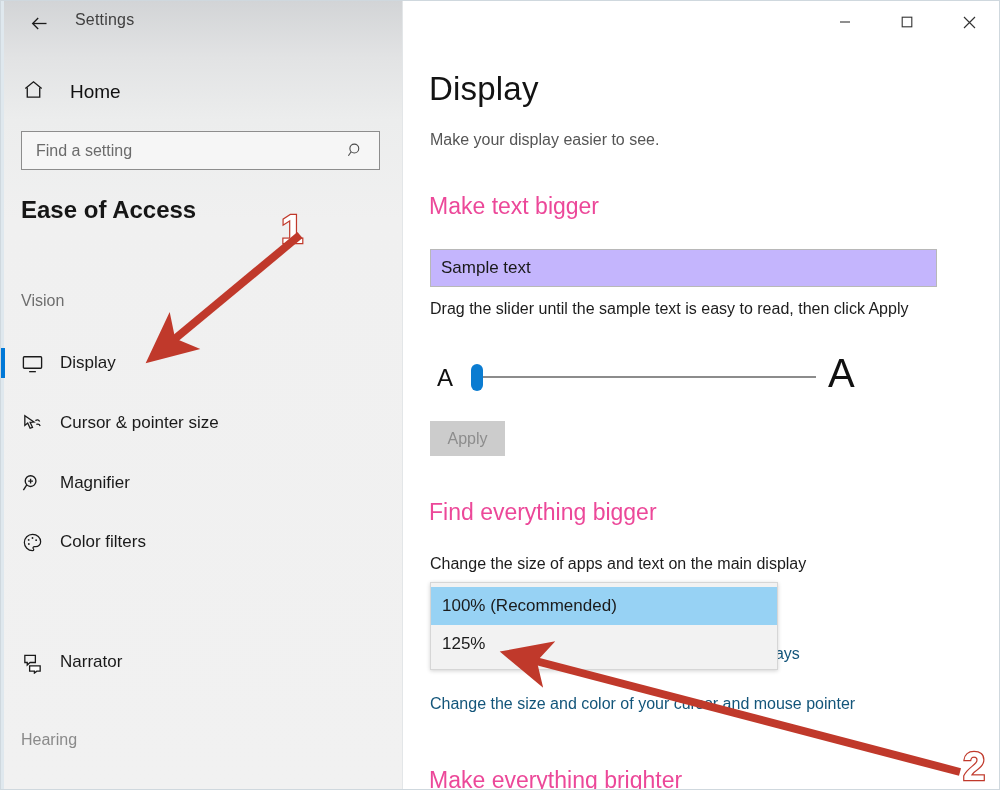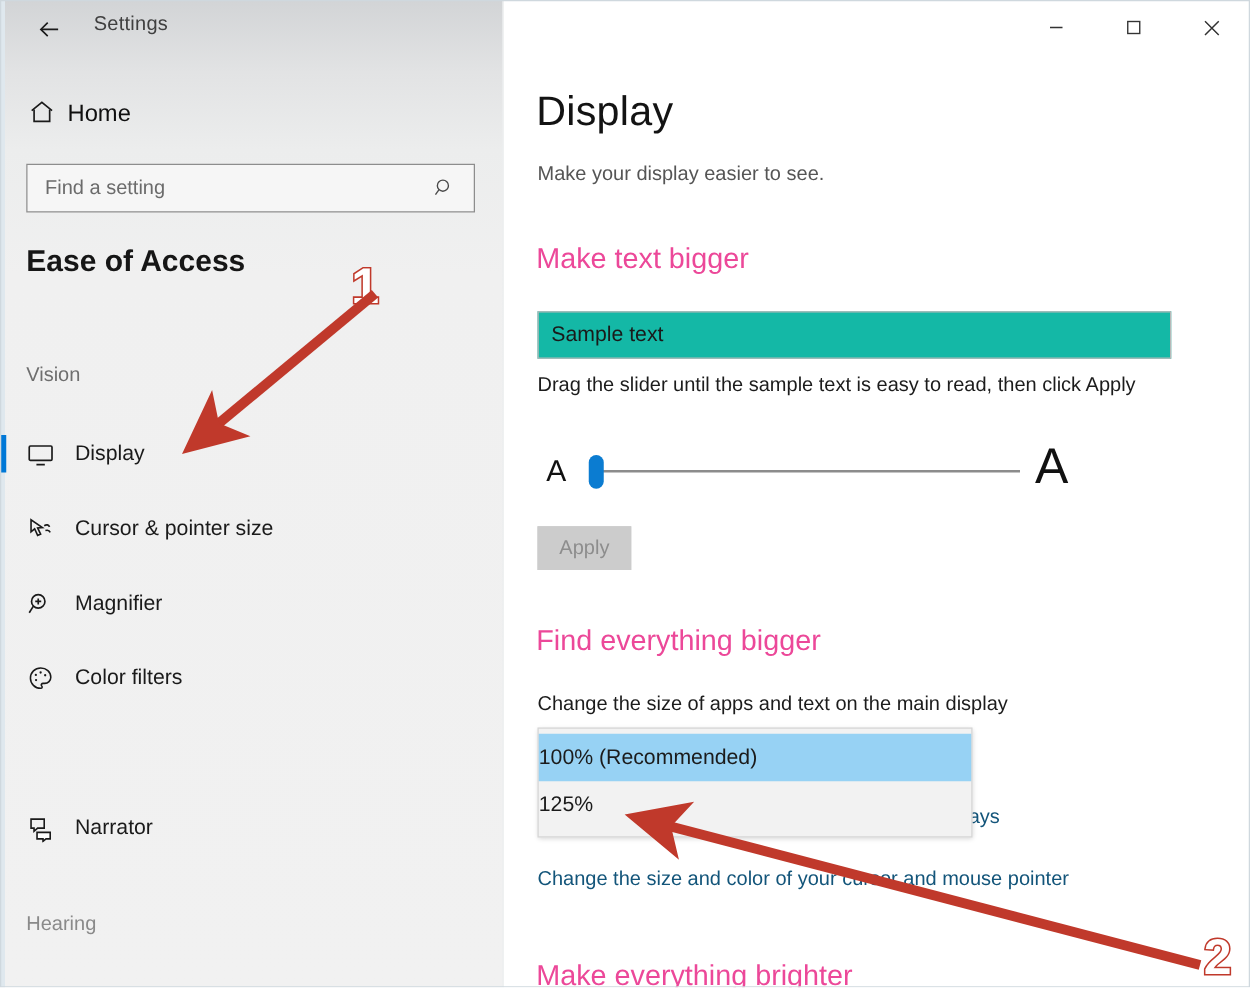--- a/index.html
+++ b/index.html
@@ -49,21 +49,21 @@
     position:absolute; right:0; top:0; height:44px; display:flex; z-index:31;
   }
   .win-ctl {
     width:62px; height:44px; display:flex; align-items:center; justify-content:center;
     color:#333; cursor:pointer;
   }
 
   
   .home-row {
     position:absolute; left:22px; top:78px;
-    display:flex; align-items:center; gap:9px; cursor:pointer;
+    display:flex; align-items:center; gap:25px; cursor:pointer;
   }
   .home-label { font-size:19px; color:#101010; }
 
   
   .search-wrap {
     position:absolute; left:21px; top:131px; width:359px; height:39px;
     background:#f6f6f6; border:1px solid #8d8d8d;
     display:flex; cursor:text;
   }
   .search-input {
@@ -123,21 +123,21 @@
   .sec-head {
     position:absolute; left:26px;
     font-size:23px; color:#ec4899;
   }
   .sec-head.h1 { top:193px; }
   .sec-head.h2 { top:499px; }
   .sec-head.h3 { top:767px; }
 
   .sample-box {
     position:absolute; left:27px; top:249px; width:507px; height:38px;
-    border:1px solid #b8b8b8; background:#14b8a6;
+    border:1px solid #b8b8b8; background:#c4b5fd;
     display:flex; align-items:center; padding-left:10px;
   }
   .sample-text { font-size:17px; color:#1a1a1a; }
 
   .hint {
     position:absolute; left:27px; top:298px; width:530px;
     font-size:16px; color:#1c1c1c; line-height:1.42;
   }
 
   
@@ -187,21 +187,21 @@
 
   
   .dropdown {
     position:absolute; left:27px; top:582px; width:348px;
     background:#f2f2f2; border:1px solid #d6d6d6;
     box-shadow:0 1px 4px rgba(0,0,0,.18); z-index:15;
     padding:4px 0 6px 0;
   }
   .dd-opt {
     height:38px; display:flex; align-items:center;
-    font-size:17px; color:#1b1b1b; cursor:pointer;
+    padding-left:11px; font-size:17px; color:#1b1b1b; cursor:pointer;
   }
   .dd-opt.selected { background:#97d2f4; }
 
   
   .anno { position:absolute; left:0; top:0; width:1000px; height:790px;
           pointer-events:none; z-index:50; }
   .anno-num {
     position:absolute;
     font-family:"Liberation Sans", sans-serif;
     font-size:40px; font-weight:bold;

